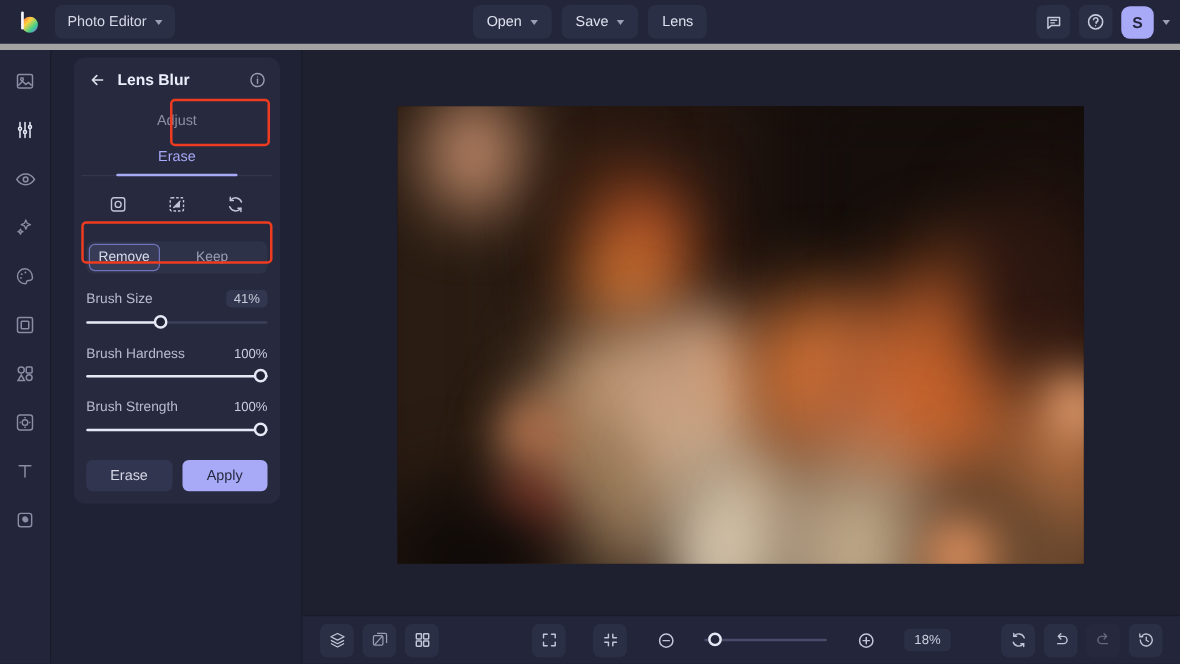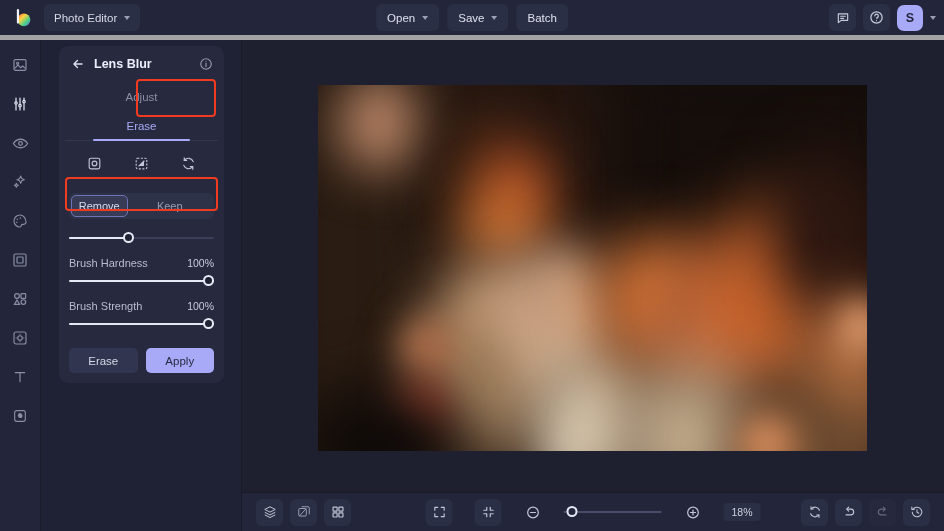--- a/index.html
+++ b/index.html
@@ -161,21 +161,21 @@
     <div class="center-group">
       <div class="hdr-btn">
         <span>Open</span>
         <span class="chev"></span>
       </div>
       <div class="hdr-btn">
         <span>Save</span>
         <span class="chev"></span>
       </div>
       <div class="hdr-btn">
-        <span>Batch</span>
+        <span>Lens</span>
       </div>
     </div>
 
     <div class="right-group">
       <div class="icon-sq">
         <svg width="14" height="14" viewBox="0 0 24 24" fill="none" stroke="#c7cadb" stroke-width="2">
           <path d="M4 5h16v11H9l-5 4z" stroke-linejoin="round"></path>
           <path d="M8 9h8M8 12.5h5" stroke-linecap="round"></path>
         </svg>
       </div>
@@ -315,20 +315,24 @@
       <div style="position:relative;">
         <div class="anno" style="left:6px; top:-4px; width:153px; height:34px;"></div>
       </div>
 
       <div class="seg">
         <div class="seg-item active">Remove</div>
         <div class="seg-item">Keep</div>
       </div>
 
       <div class="slider-block">
+        <div class="slider-top">
+          <span class="slider-label">Brush Size</span>
+          <span class="slider-val pill">41%</span>
+        </div>
         <div class="track">
           <div class="track-bg"></div>
           <div class="track-fill" style="width:41%"></div>
           <div class="knob" style="left:calc(41% - 5.5px)"></div>
         </div>
       </div>
 
       <div class="slider-block">
         <div class="slider-top">
           <span class="slider-label">Brush Hardness</span>

